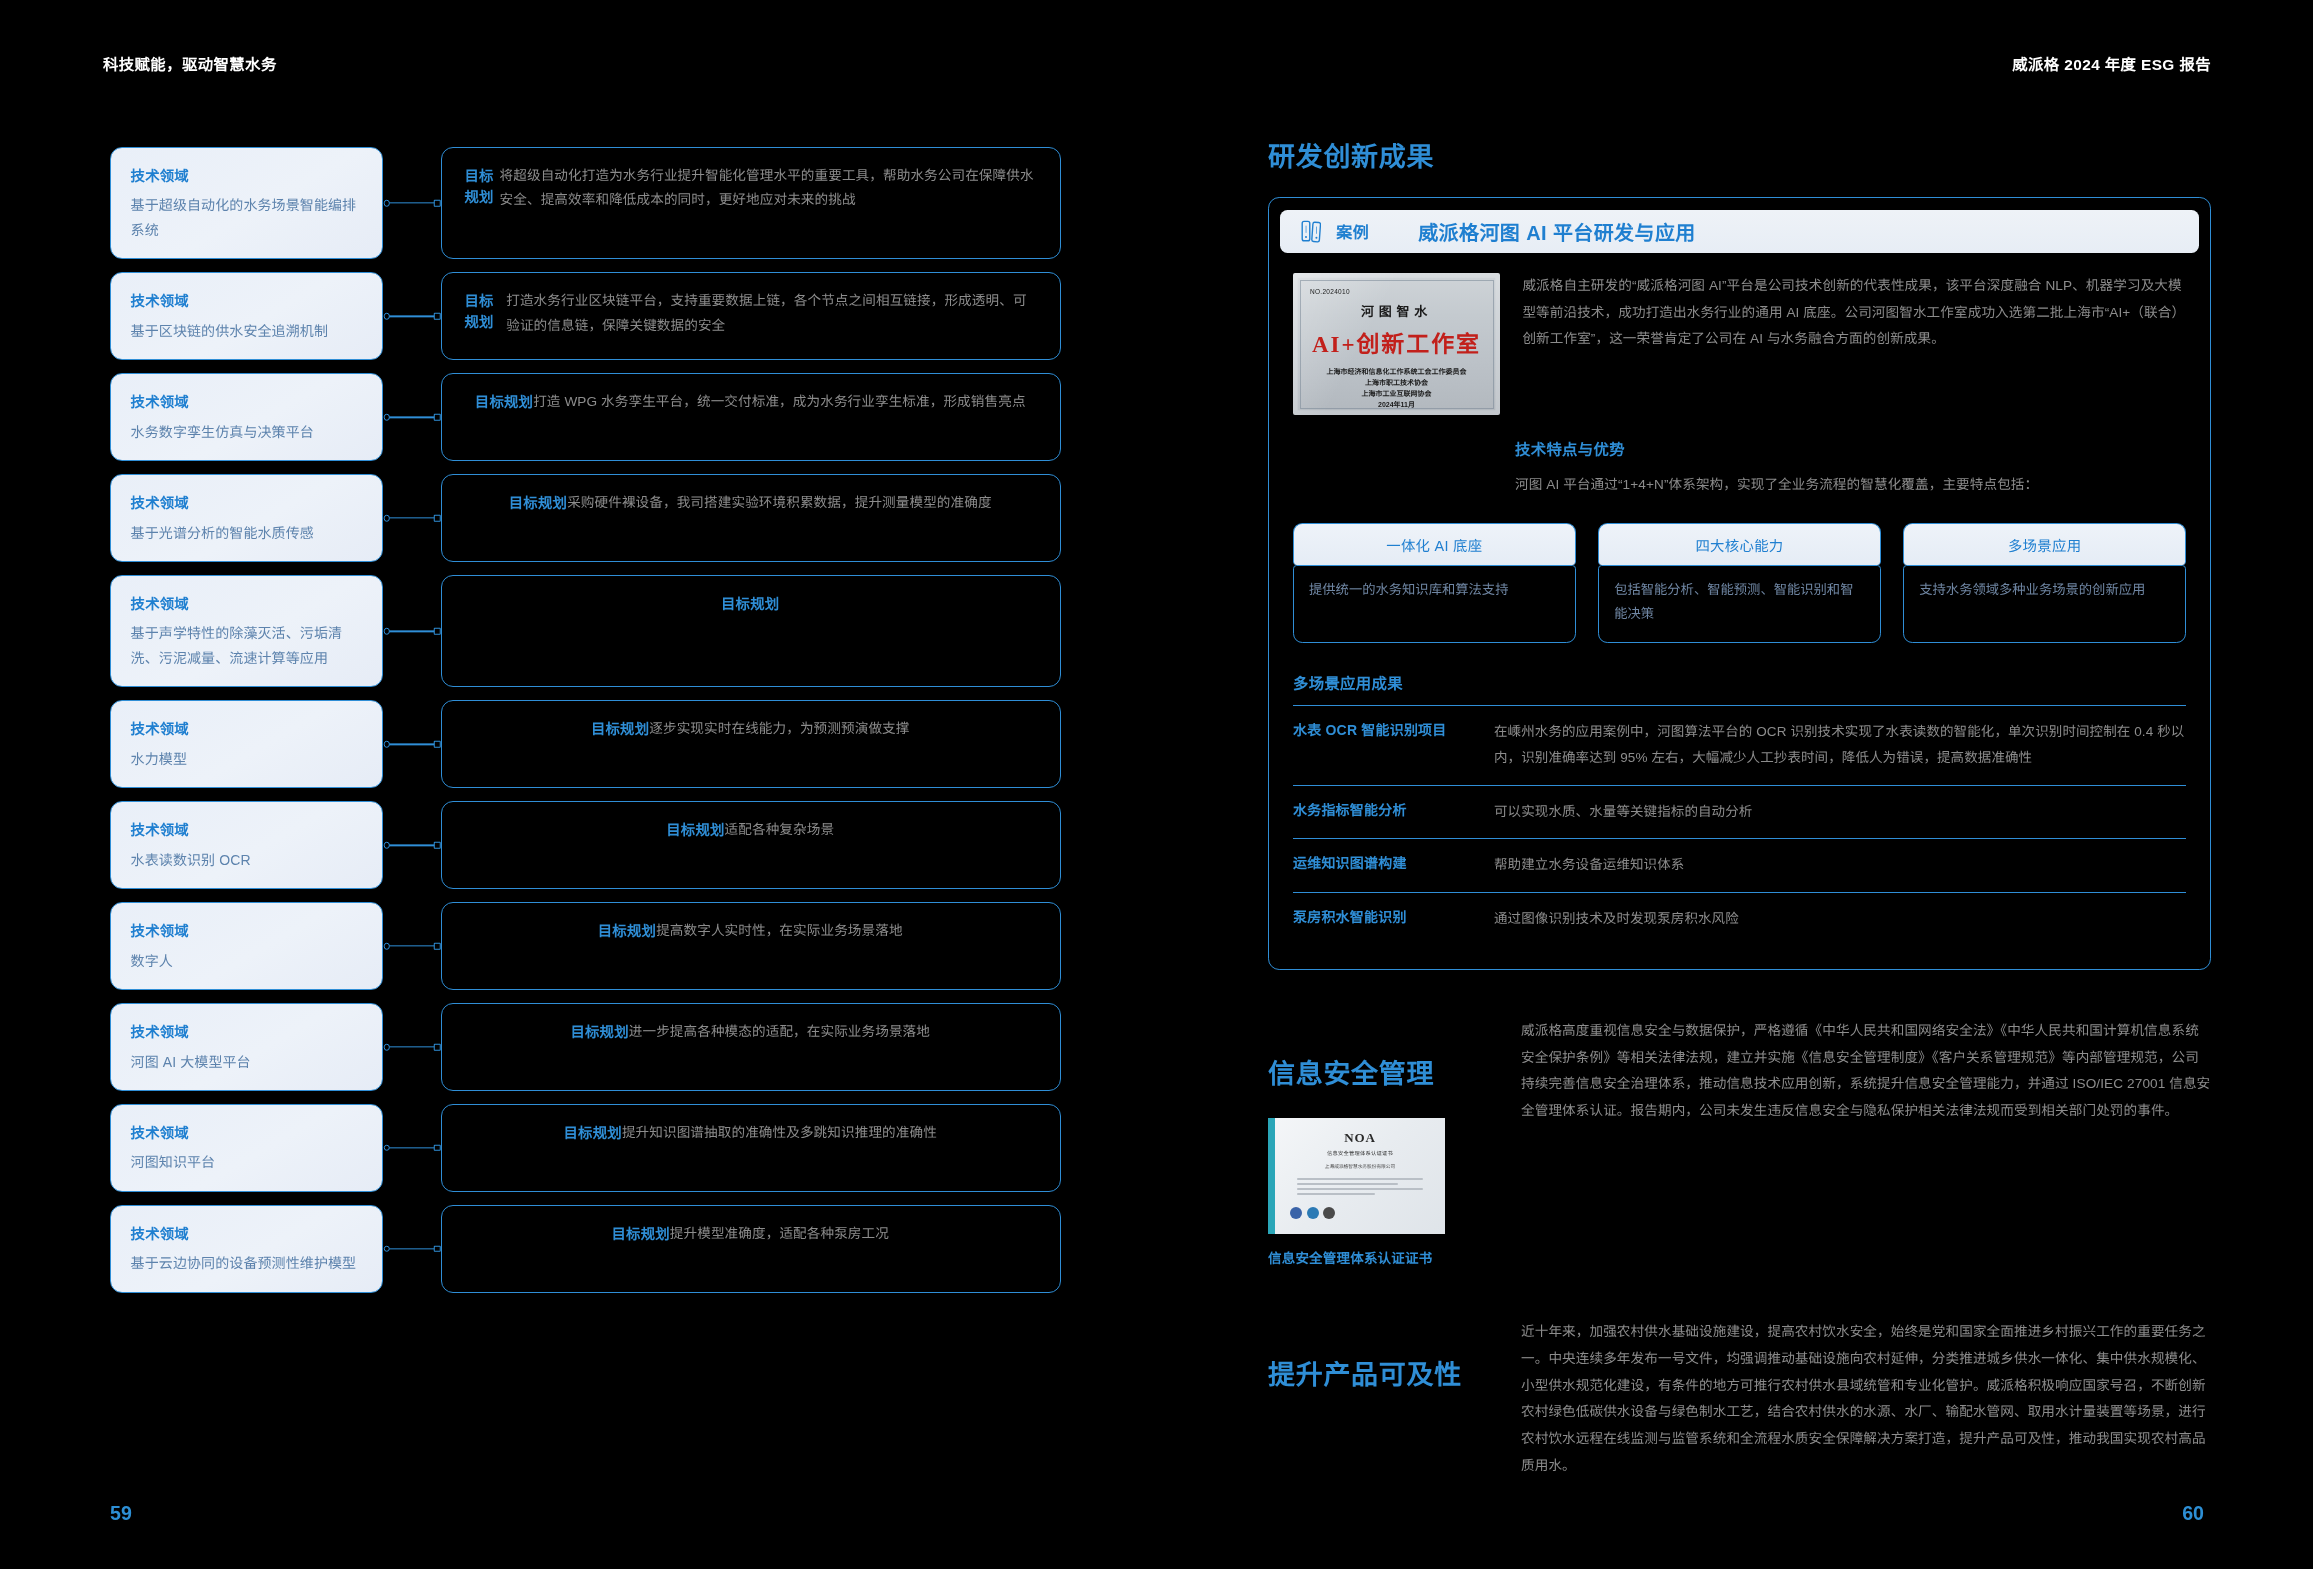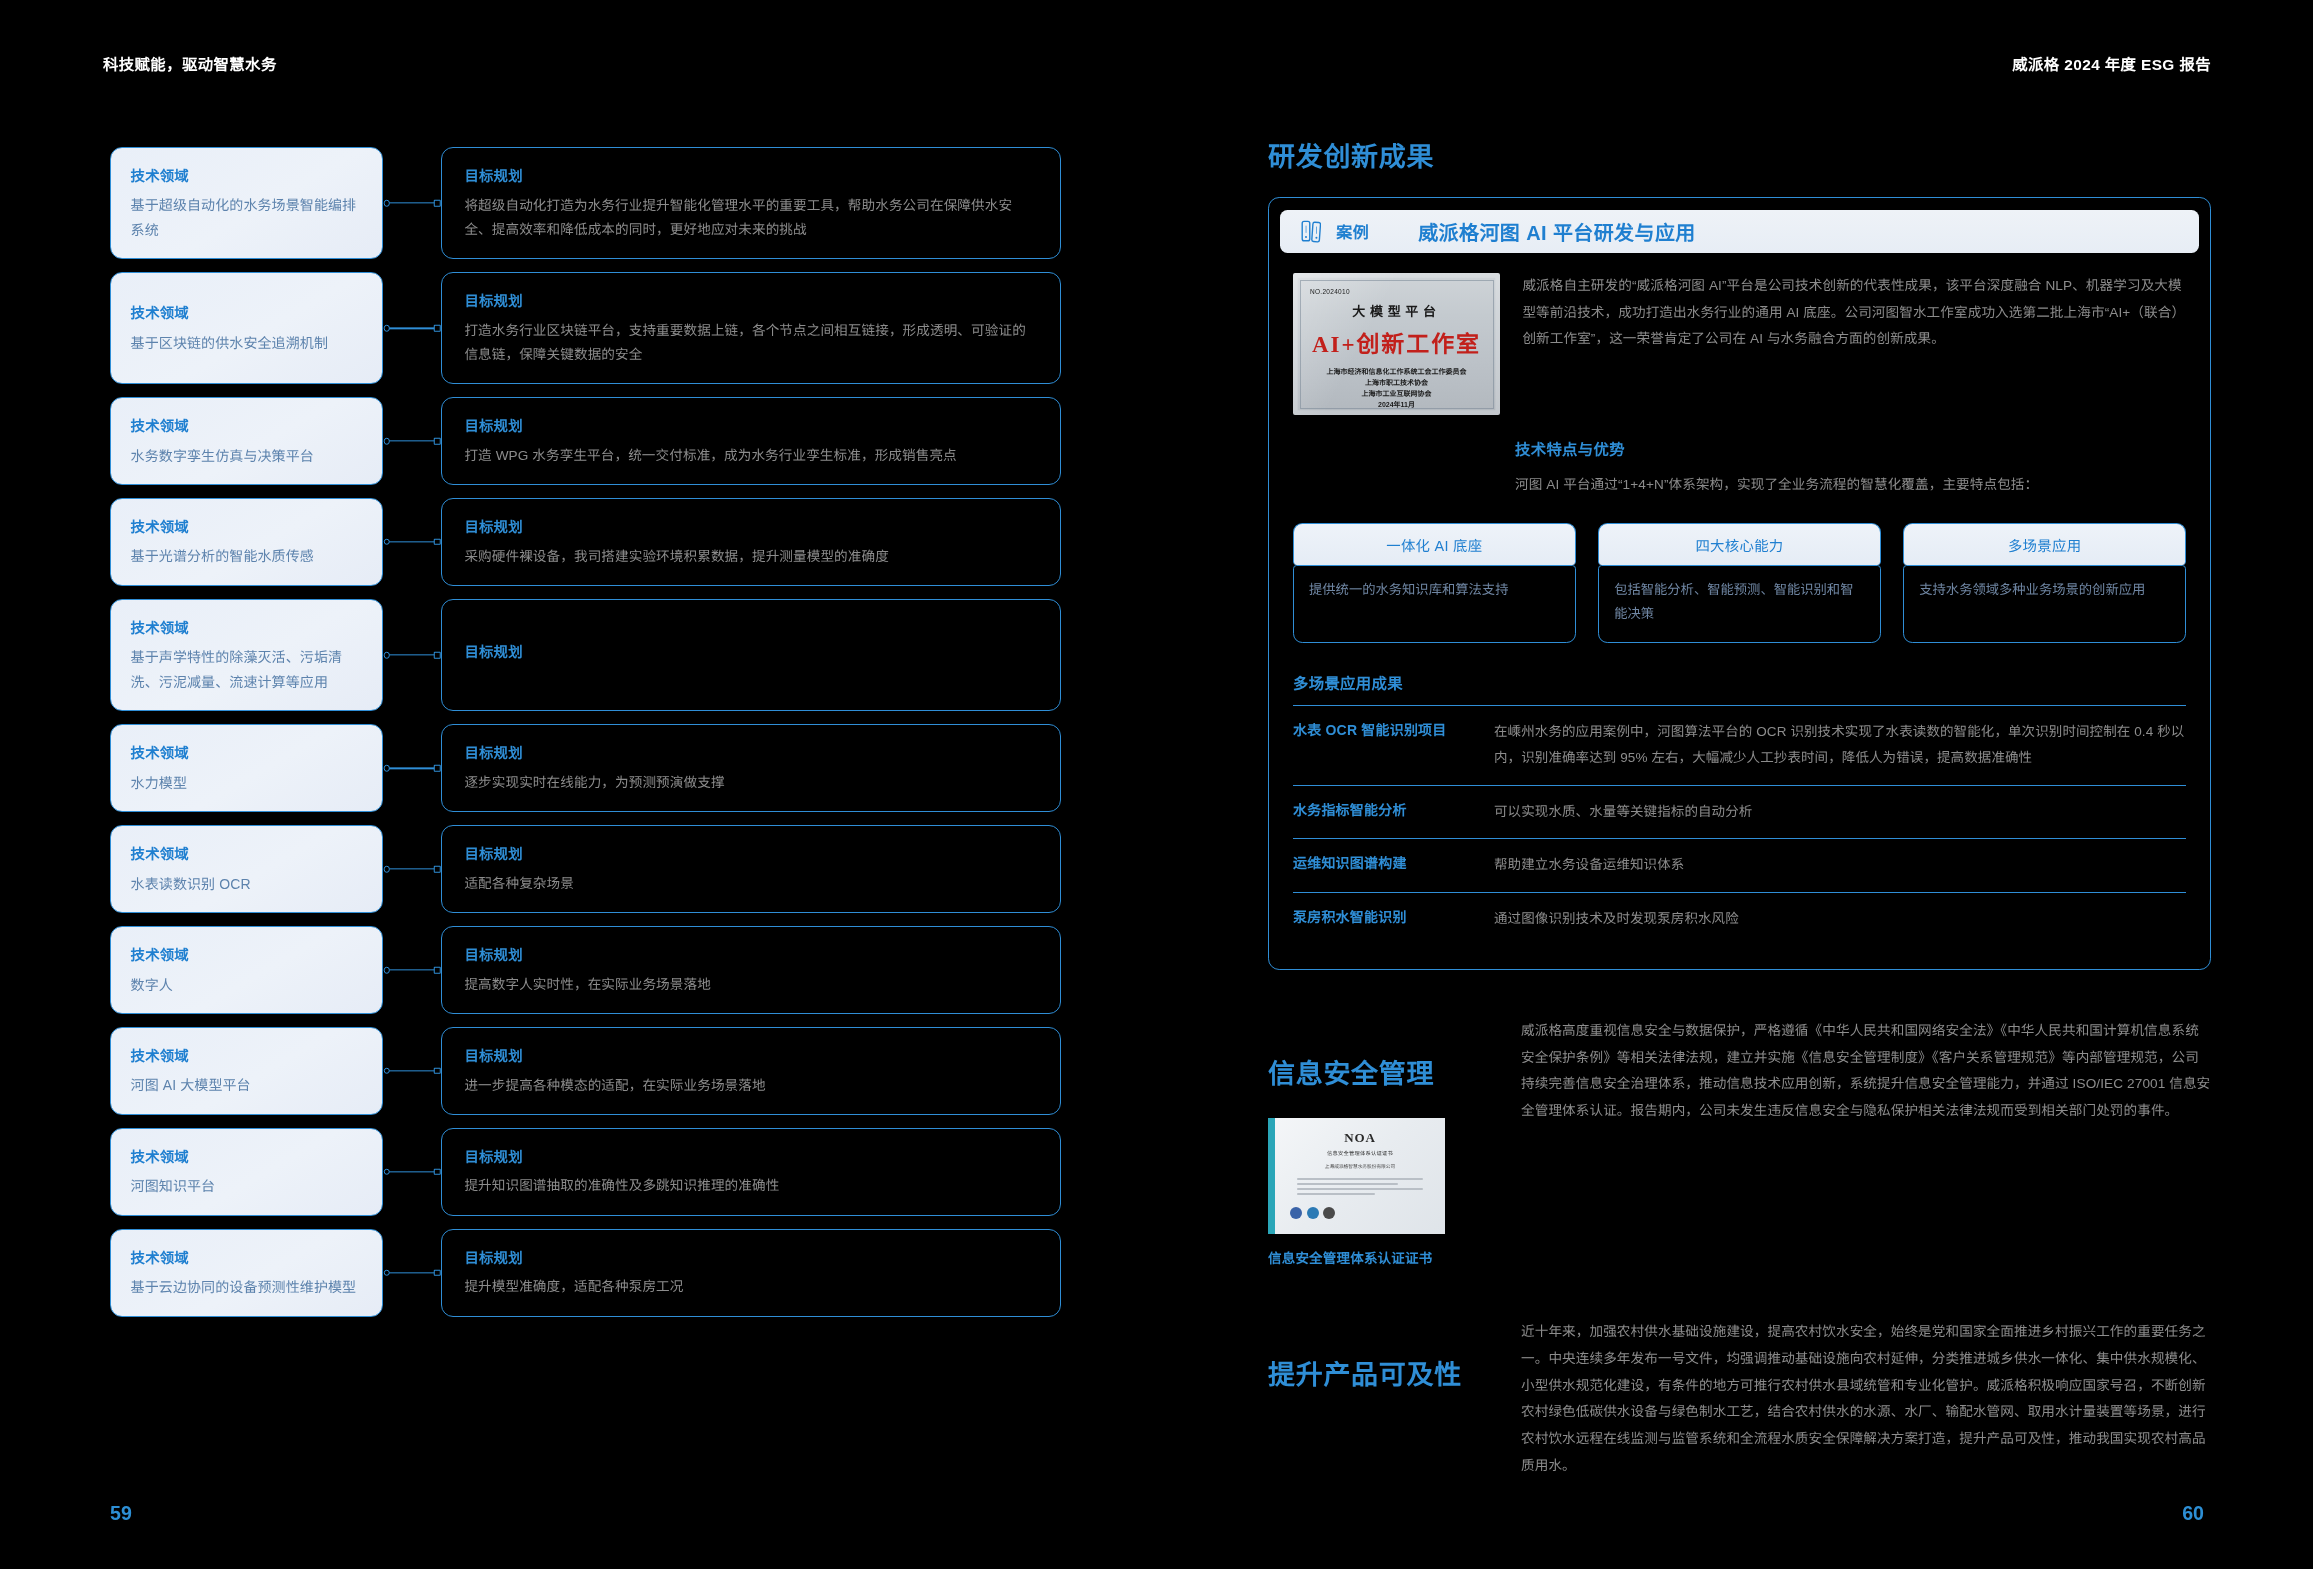--- a/index.html
+++ b/index.html
@@ -71,21 +71,21 @@
   .connector .dot.a { left: 3.7px; border-radius: 50%; }
   .connector .dot.b { left: calc(100% - 3.7px); border-radius: 0.9px; }
 
   .goal-card {
     position: relative;
     flex: 1 1 auto;
     background: #000000;
     border: 1.3px solid #2f8ed6;
     border-radius: 12px;
     padding: 16px 24px 16px 22.4px;
-    display: flex; flex-direction: column; justify-content: center;
+    display: flex; flex-direction: row; justify-content: center;
   }
   .goal-card .kicker {
     font-size: 14.4px; font-weight: bold; color: #2f8ed6;
     margin-bottom: 8.4px; letter-spacing: 0.2px;
   }
   .goal-card .body {
     font-size: 13.6px; color: #8c8c8c; line-height: 1.78;
     letter-spacing: 0.1px;
   }
 
@@ -450,21 +450,21 @@
         </span>
         <span class="case-label">案例</span>
         <span class="case-title">威派格河图 AI 平台研发与应用</span>
       </div>
 
       <div class="case-body">
 
         <div class="case-top">
           <div class="plaque">
             <span class="pl-no">NO.2024010</span>
-            <span class="pl-sub">大模型平台</span>
+            <span class="pl-sub">河图智水</span>
             <span class="pl-main">AI+创新工作室</span>
             <span class="pl-org" id="plaque-org">
                 <span style="display:block">上海市经济和信息化工作系统工会工作委员会</span>
                 <span style="display:block">上海市职工技术协会</span>
                 <span style="display:block">上海市工业互联网协会</span>
                 <span style="display:block">2024年11月</span>
               </span>
           </div>
           <div class="case-intro">威派格自主研发的“威派格河图 AI”平台是公司技术创新的代表性成果，该平台深度融合 NLP、机器学习及大模型等前沿技术，成功打造出水务行业的通用 AI 底座。公司河图智水工作室成功入选第二批上海市“AI+（联合）创新工作室”，这一荣誉肯定了公司在 AI 与水务融合方面的创新成果。</div>
         </div>

